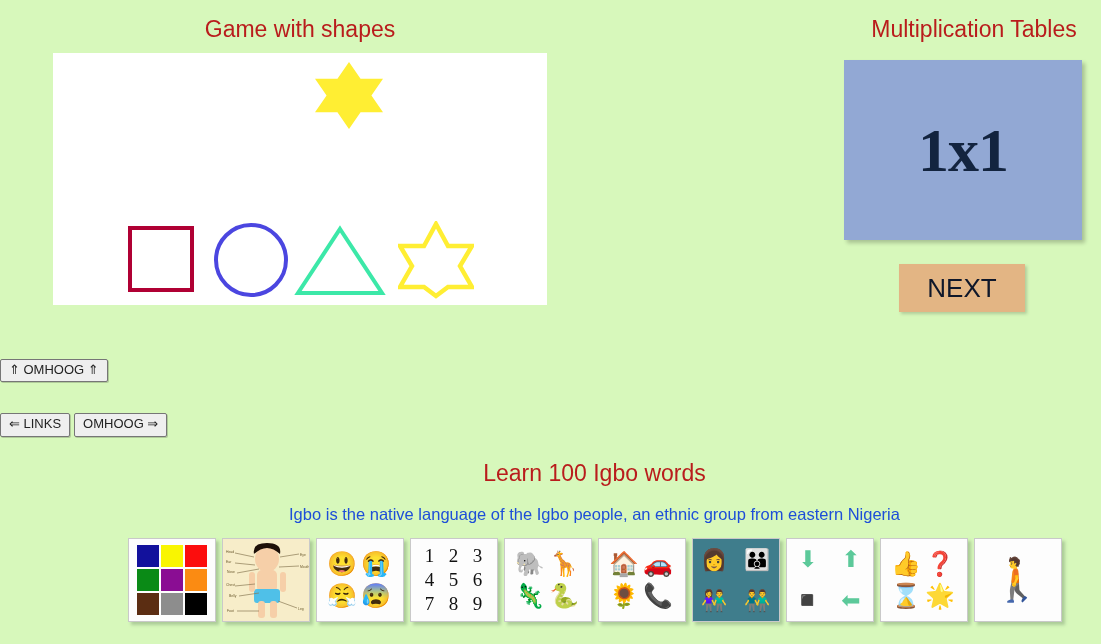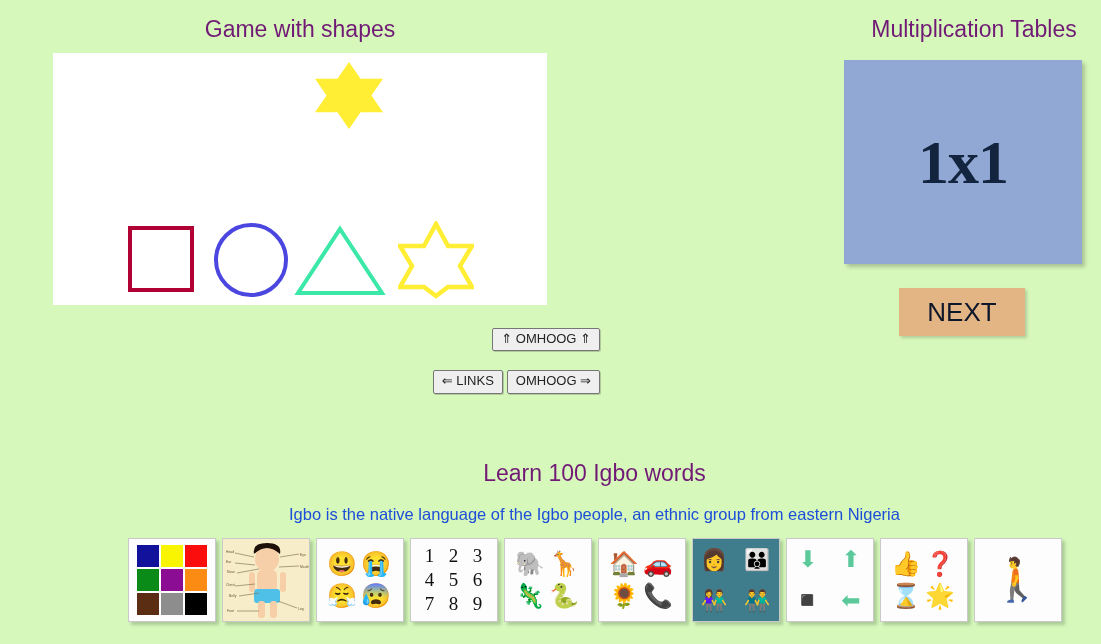--- a/index.html
+++ b/index.html
@@ -10,21 +10,21 @@
     width: 1101px;
     height: 644px;
     background: #d7f8bb;
     font-family: "Liberation Sans", sans-serif;
     overflow: hidden;
     position: relative;
   }
 
   
   .section-title {
-    color: #701a75;
+    color: #b91c1c;
     font-size: 23px;
     font-weight: 400;
     text-align: center;
     margin: 0;
     line-height: 1;
   }
 
   
   #shapes-panel {
     position: absolute;
@@ -62,23 +62,24 @@
   #shape-star     { left: 345px; top: 168px; width: 76px; height: 78px; }
 
   
   #arrow-pad {
     position: absolute;
     left: 0; top: 310px;
     width: 600px;
   }
   .btn-row {
     display: flex;
-    justify-content: flex-end;
+    justify-content: flex-start;
     gap: 4px;
     margin-bottom: 19px;
+    margin-top: 31px;
   }
   .dir-btn {
     font-family: "Liberation Sans", sans-serif;
     font-size: 13px;
     color: #232323;
     background: #efefef;
     border: 1px solid #767676;
     border-radius: 2px;
     padding: 3px 8px 4px 8px;
     line-height: 1.1;
@@ -92,21 +93,21 @@
     position: absolute;
     left: 830px;
     top: 18px;
     width: 260px;
     padding-left: 14px;
   }
   #mult-title { width: 260px; }
   #mult-board {
     margin-top: 19px;
     width: 238px;
-    height: 204px;
+    height: 180px;
     background: #92a8d4;
     box-shadow: 3px 3px 4px rgba(0,0,0,.22);
     display: flex;
     align-items: center;
     justify-content: center;
   }
   #mult-value {
     font-family: "Liberation Serif", serif;
     font-weight: 700;
     font-size: 62px;

